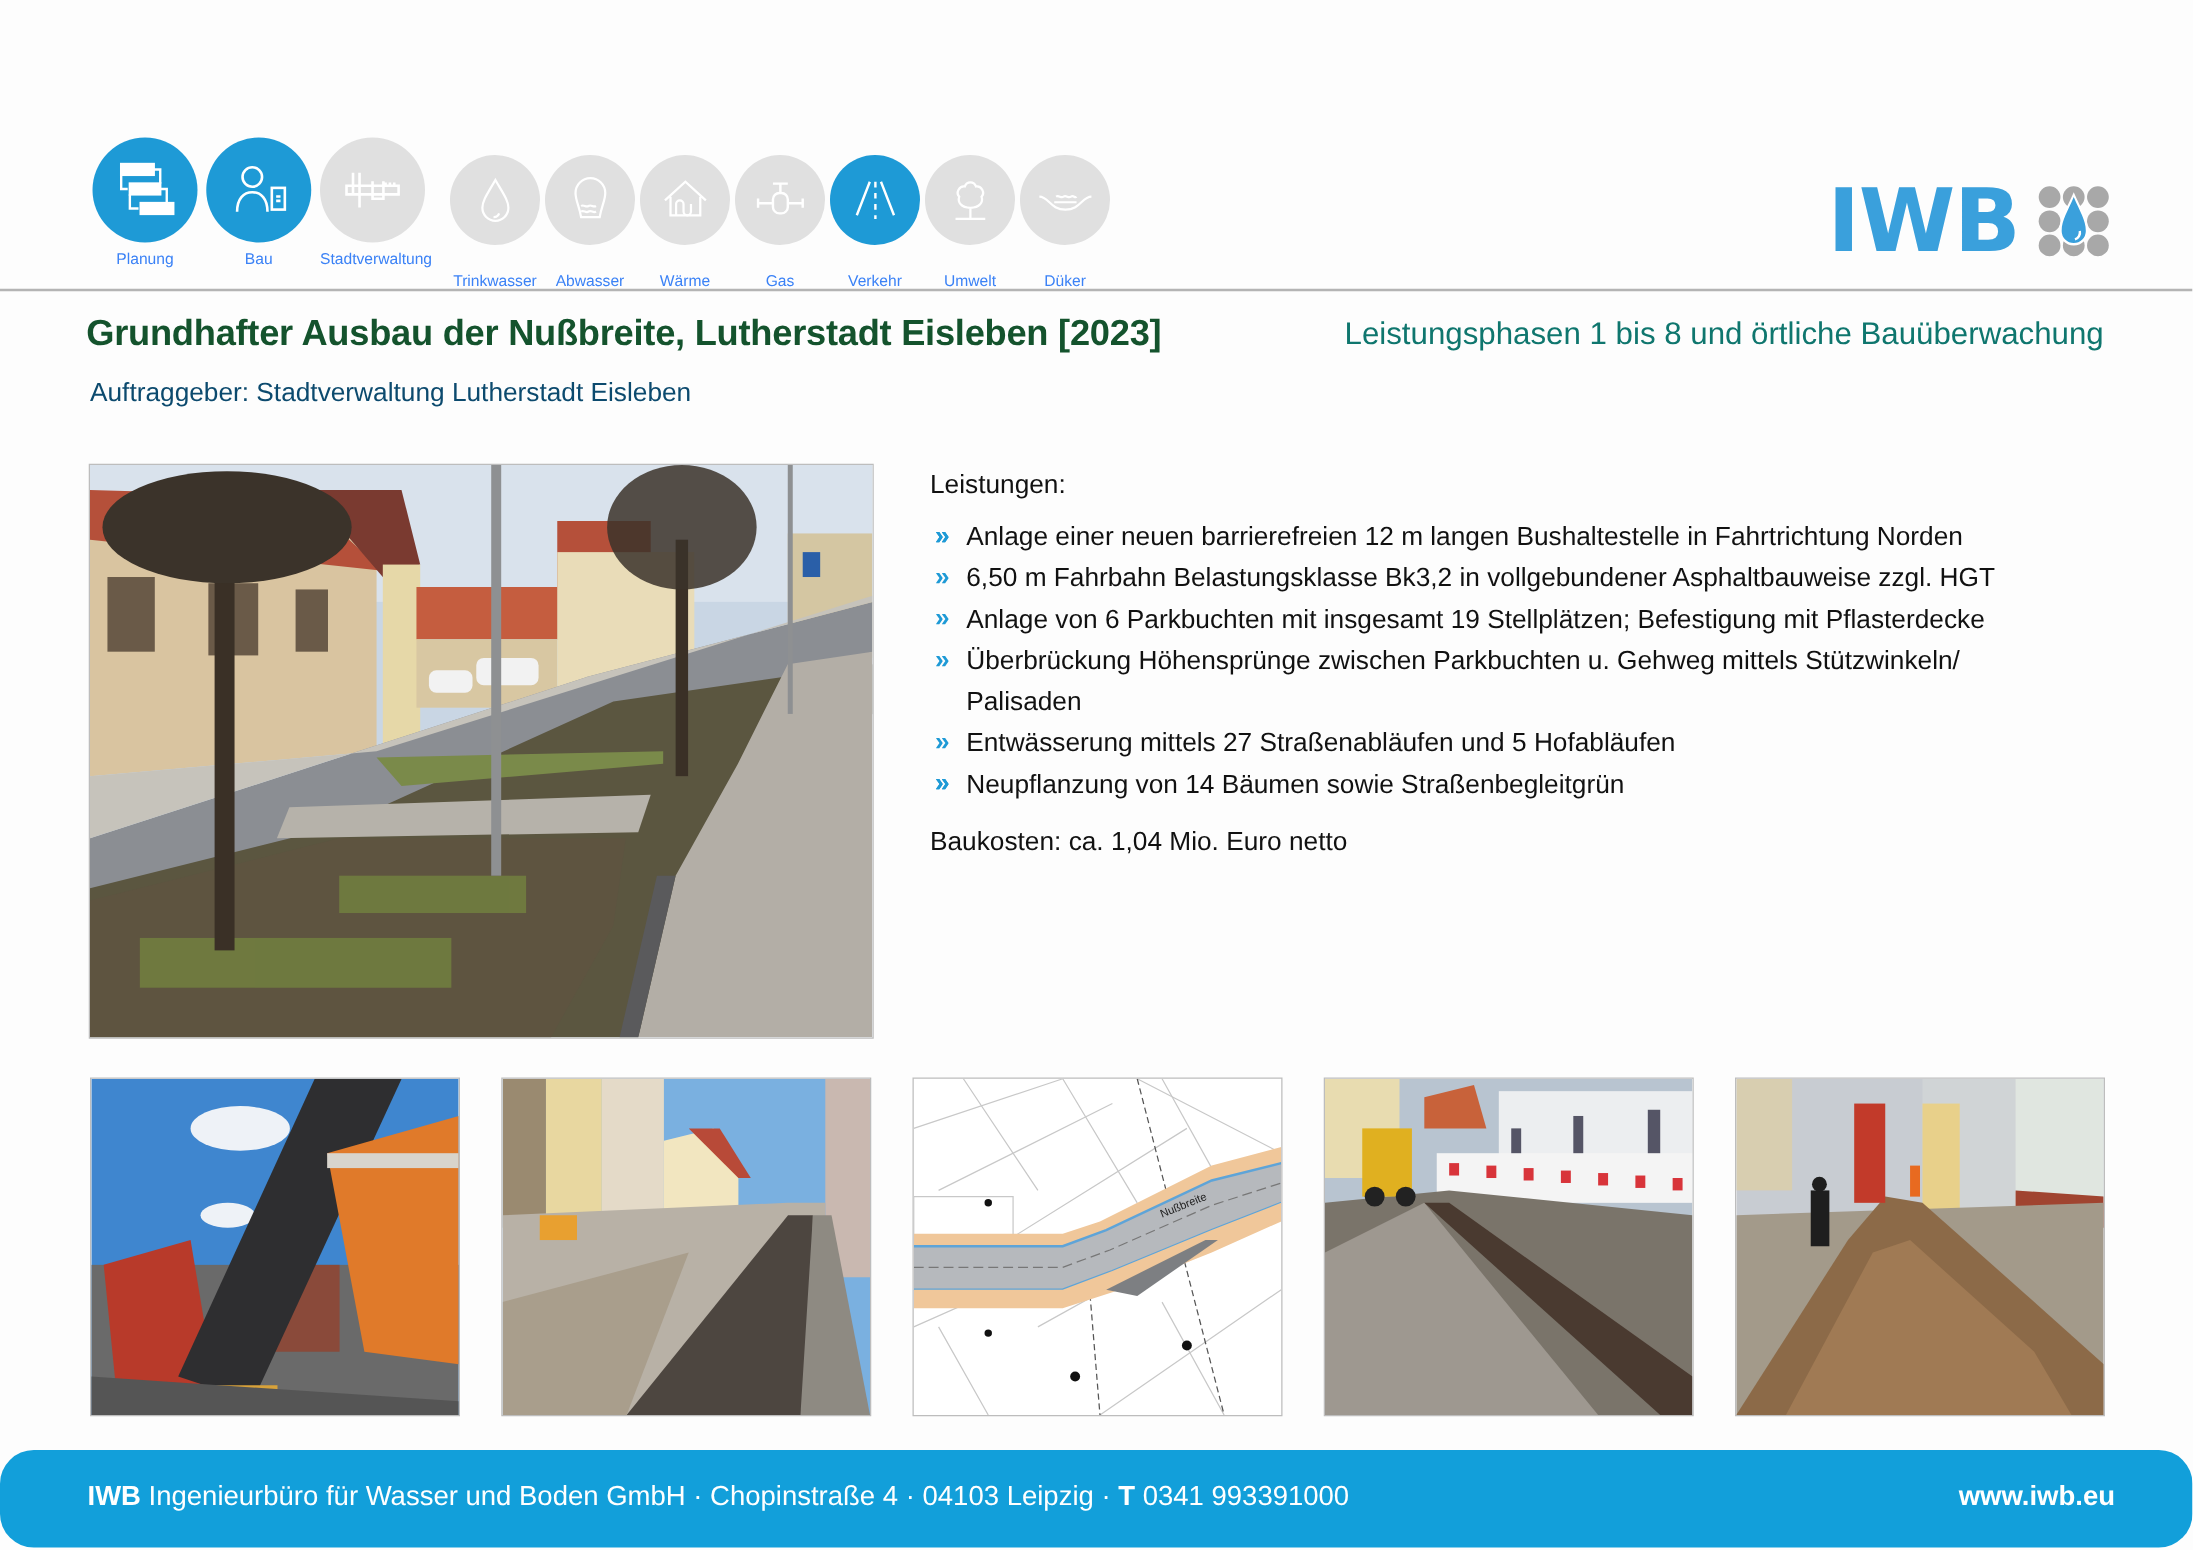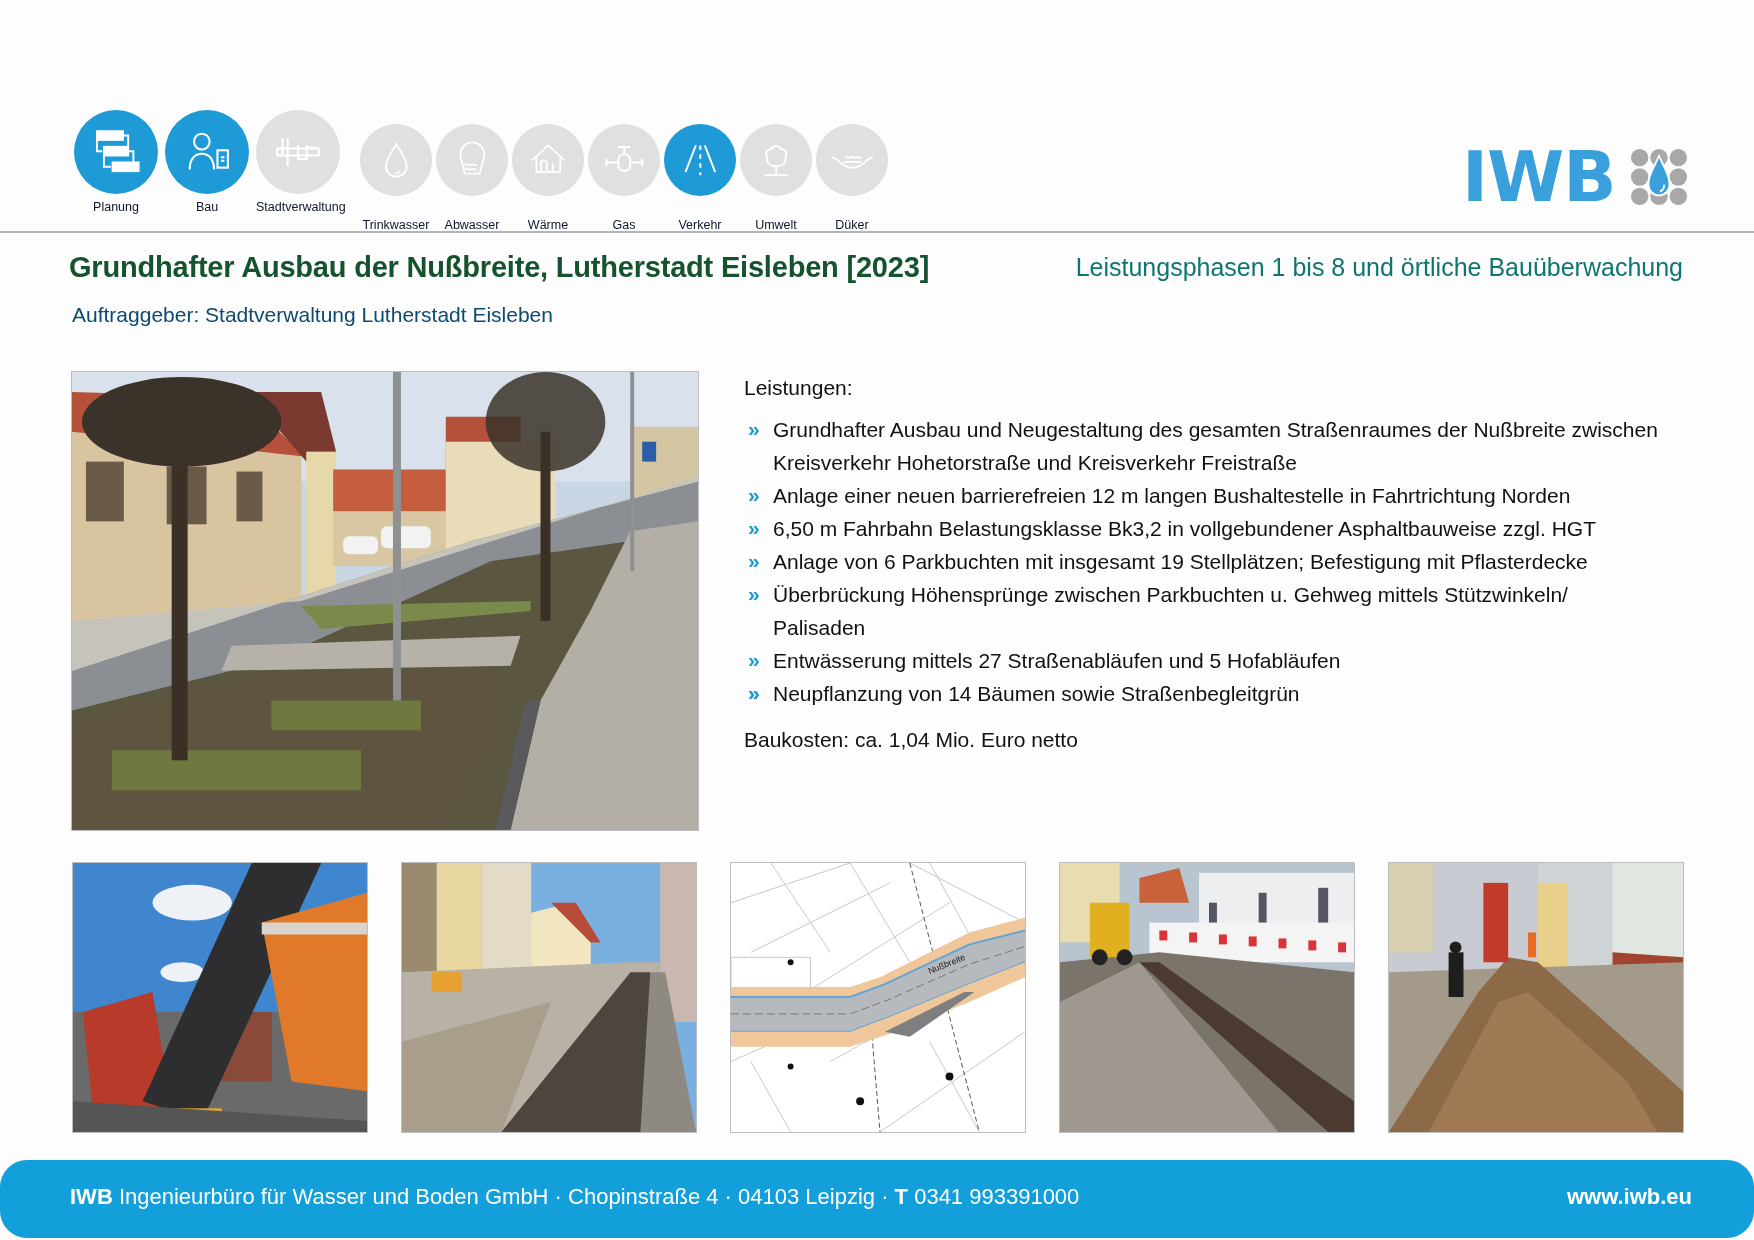--- a/index.html
+++ b/index.html
@@ -5,21 +5,21 @@
   * { box-sizing: border-box; margin: 0; padding: 0; }
   html, body { width: 1754px; height: 1240px; background: #fdfdfd; overflow: hidden; }
   body { position: relative; font-family: "Liberation Sans", "DejaVu Sans", sans-serif; color: #1a1a1a; }
 
   
   .icon-strip { position: absolute; left: 74px; top: 110px; height: 110px; }
   .cat { position: absolute; top: 0; width: 84px; text-align: center; }
   .cat .circle { width: 84px; height: 84px; border-radius: 50%; background: #e0e0e0; margin: 0 auto; display: flex; align-items: center; justify-content: center; }
   .cat.active .circle { background: #1e9ad6; }
   .cat.small .circle { width: 72px; height: 72px; margin-top: 14px; }
-  .cat .lbl { display: block; margin-top: 6px; font-size: 12.5px; color: #0f172a; white-space: nowrap; }
+  .cat .lbl { display: block; margin-top: 6px; font-size: 12.5px; color: #3b82f6; white-space: nowrap; }
   .cat.small .lbl { margin-top: 22px; }
   .cat svg { width: 62%; height: 62%; }
 
   
   .logo { position: absolute; left: 1462px; top: 142px; display: flex; align-items: center; }
   .logo-text { font-family: "DejaVu Sans", sans-serif; font-weight: bold; font-size: 70px; letter-spacing: -1px; color: #3aa0dc; line-height: 1; }
   .logo-mark { margin-left: 14px; width: 58px; height: 60px; }
 
   .divider { position: absolute; left: 0; top: 231px; width: 1754px; height: 2px; background: #b4b4b4; }
 
@@ -216,21 +216,21 @@
     <rect x="470" y="60" width="10" height="190" fill="#3a3026"></rect>
     <ellipse cx="475" cy="50" rx="60" ry="50" fill="#3b332a" opacity="0.85"></ellipse>
     <rect x="560" y="0" width="4" height="200" fill="#8e9092"></rect>
     <rect x="572" y="70" width="14" height="20" fill="#2a5fa8"></rect>
   </svg>
 </div>
 
 <div class="services">
   <div class="head">Leistungen:</div>
   <ul>
-    <li><span class="chev">»</span><span>Grundhafter Ausbau und Neugestaltung des gesamten Straßenraumes der Nußbreite zwischen Kreisverkehr Hohetorstraße und Kreisverkehr Freistraße</span></li>
+    <li><span class="chev">»</span></li>
     <li><span class="chev">»</span><span>Anlage einer neuen barrierefreien 12 m langen Bushaltestelle in Fahrtrichtung Norden</span></li>
     <li><span class="chev">»</span><span>6,50 m Fahrbahn Belastungsklasse Bk3,2 in vollgebundener Asphaltbauweise zzgl. HGT</span></li>
     <li><span class="chev">»</span><span>Anlage von 6 Parkbuchten mit insgesamt 19 Stellplätzen; Befestigung mit Pflasterdecke</span></li>
     <li style="padding-right:60px"><span class="chev">»</span><span>Überbrückung Höhensprünge zwischen Parkbuchten u. Gehweg mittels Stützwinkeln/ Palisaden</span></li>
     <li><span class="chev">»</span><span>Entwässerung mittels 27 Straßenabläufen und 5 Hofabläufen</span></li>
     <li style="padding-right:250px"><span class="chev">»</span></li>
     <li><span class="chev">»</span><span>Neupflanzung von 14 Bäumen sowie Straßenbegleitgrün</span></li>
   </ul>
   <div class="cost">Baukosten: ca. 1,04 Mio.  Euro netto</div>
 </div>

